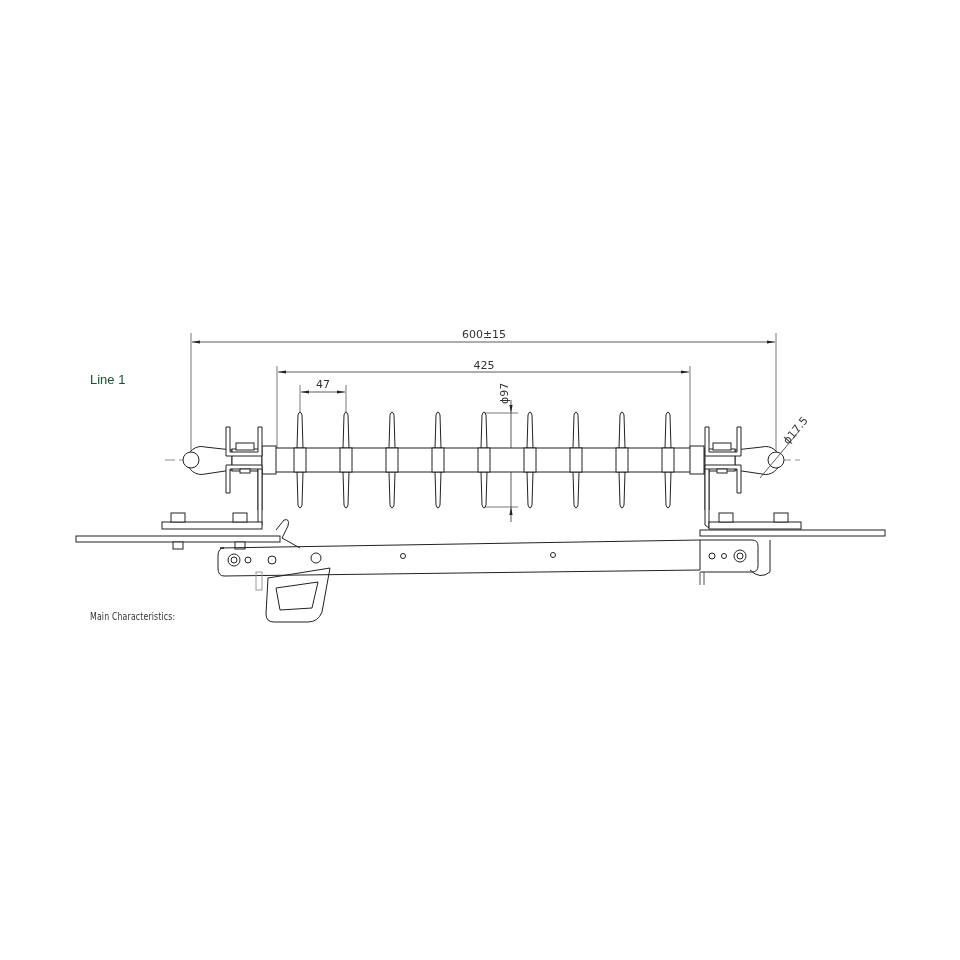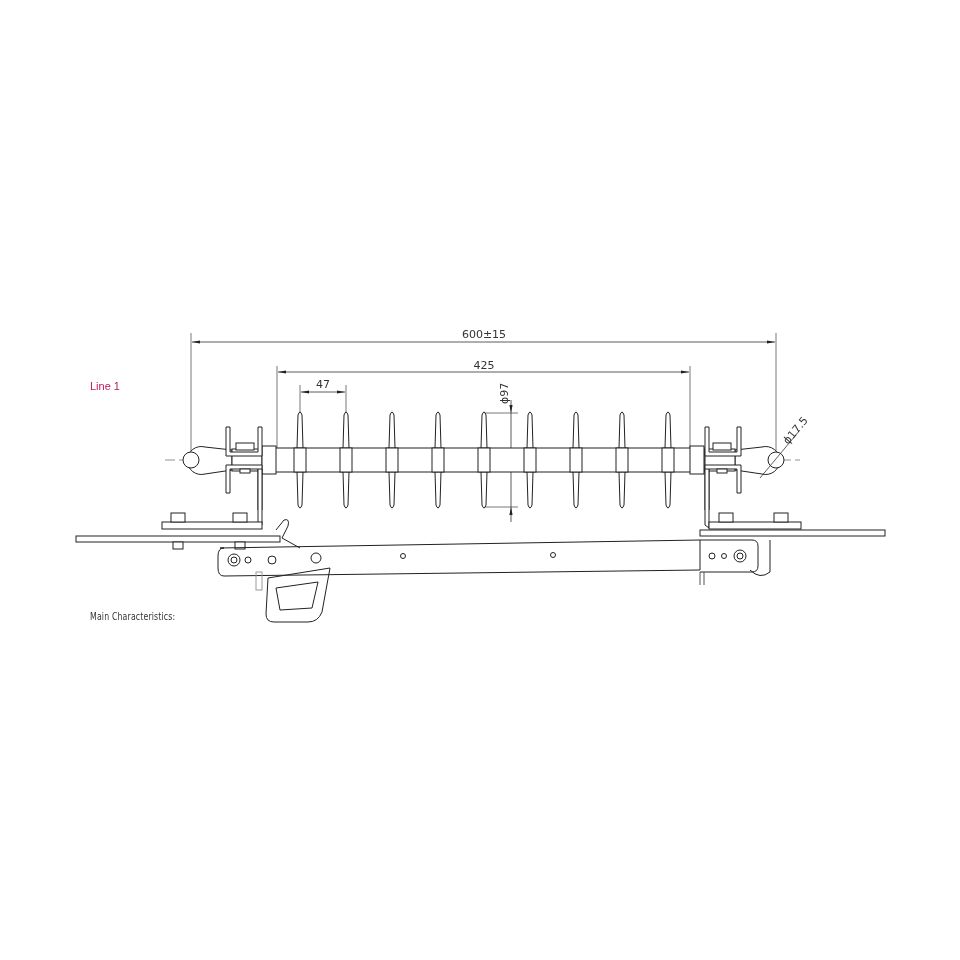--- a/index.html
+++ b/index.html
@@ -1,17 +1,17 @@
 <!DOCTYPE html>
 <html><head>
 <meta charset="utf-8">
 <style>
   html, body { margin:0; padding:0; background:#ffffff; }
   body { width:960px; height:960px; position:relative; overflow:hidden; font-family:"Liberation Sans", sans-serif; }
-  .label-line { position:absolute; left:90px; top:380px; font-size:11px; color:#be185d; font-family:"Liberation Sans", sans-serif; }
+  .label-line { position:absolute; left:90px; top:372px; font-size:13px; color:#14532d; font-family:"Liberation Sans", sans-serif; }
   .label-main { position:absolute; left:90px; top:611px; font-size:10px; color:#333; font-family:"DejaVu Sans", sans-serif; transform:scaleX(0.78); transform-origin:left top; letter-spacing:0.2px; }
   svg { position:absolute; left:0; top:0; }
   .dimtext { font-family:"DejaVu Sans", sans-serif; font-size:11px; fill:#333; }
 </style>
 </head>
 <body>
 
 <div class="label-line">Line 1</div>
 <div class="label-main">Main Characteristics:</div>
 

